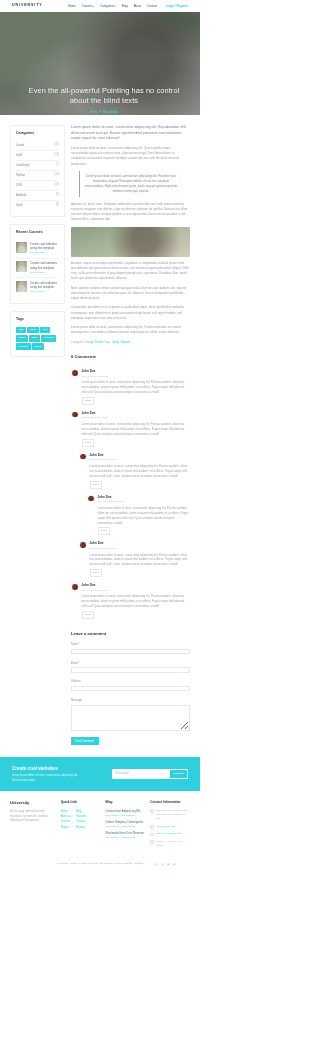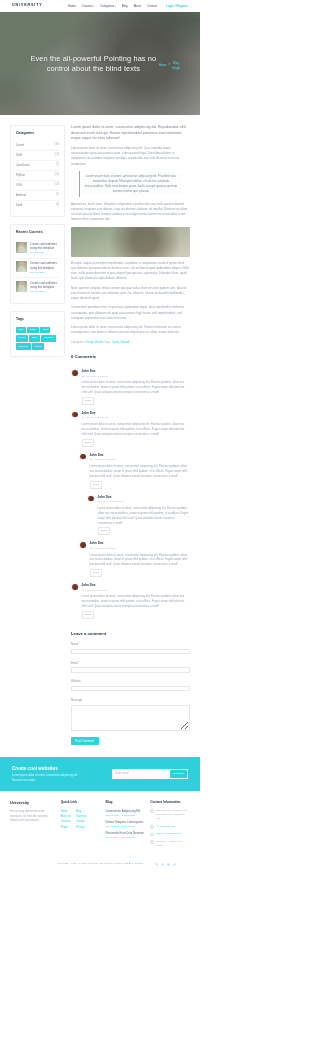--- a/index.html
+++ b/index.html
@@ -30,22 +30,22 @@
     position:relative; height:103px; overflow:hidden;
     background:
       radial-gradient(circle at 72% 46%, rgba(60,46,40,.55) 0 18%, rgba(0,0,0,0) 52%),
       radial-gradient(circle at 60% 28%, rgba(255,245,235,.30) 0 12%, rgba(0,0,0,0) 40%),
       radial-gradient(ellipse at 82% 72%, #e8e4dd 0 30%, rgba(0,0,0,0) 64%),
       radial-gradient(ellipse at 10% 28%, #a8b49a 0 34%, rgba(0,0,0,0) 70%),
       linear-gradient(170deg,#9fae96 0%,#8c9c86 26%,#7f8f7c 48%,#b9b2a4 72%,#cdbfab 100%);
   }
   .hero-veil { position:absolute; inset:0; background:rgba(30,42,38,.44); }
   .hero-inner {
-    position:absolute; inset:0; display:flex; flex-direction:row;
-    align-items:center; justify-content:space-between; text-align:center; padding:0 20px;margin-left:8px;
+    position:absolute; inset:0; display:flex; flex-direction:column;
+    align-items:center; justify-content:flex-end; text-align:center; padding:0 20px;margin-left:8px;
   }
   .hero-title {
     color:#fff; font-size:7.4px; line-height:1.34; font-weight:400;
     letter-spacing:.1px; text-shadow:0 .4px 1.4px rgba(0,0,0,.35);
   }
   .crumb { margin-top:4px; font-size:2.9px; color:#ffffff; display:flex; gap:2px; align-items:center; }
   .crumb a { color:#3fe0dc; }
   .crumb .sep { color:#d8e3e0; font-size:2.6px; }
   .crumb .cur { color:#3fe0dc; }
 

